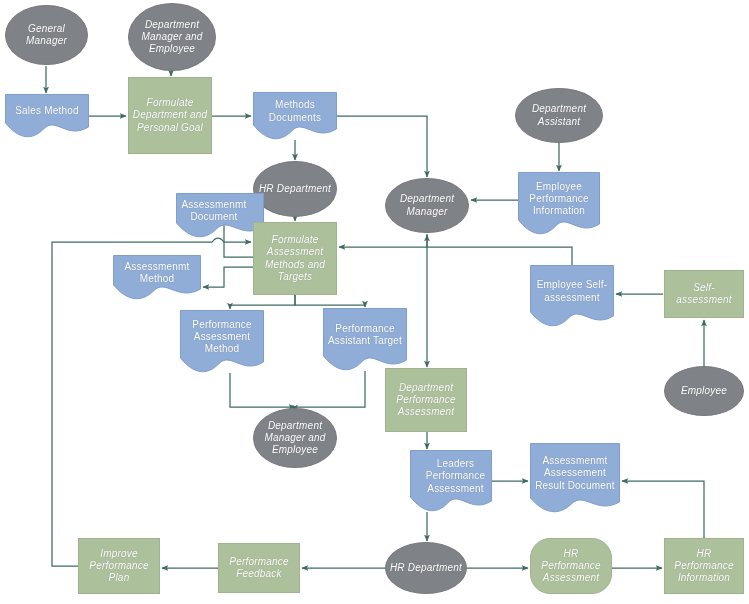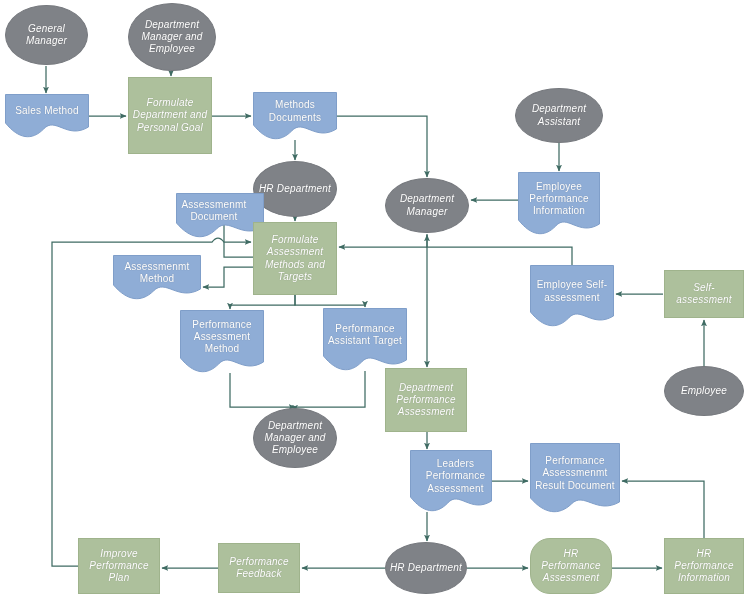--- a/index.html
+++ b/index.html
@@ -205,21 +205,21 @@
         </svg>
         <div class="lbl">
           <span>Leaders Performance Assessment</span>
         </div>
       </div>
       <div class="docwrap" style="left: 530px; top: 443px; width: 90px; height: 70px;">
         <svg width="90" height="70">
           <path d="M0.5,0.5 L89.5,0.5 L89.5,59 C66.6,72 54,48 41.4,61 C28.8,73 14.4,71 0.5,55 Z" fill="#8fadd6" stroke="#7f9ec9" stroke-width="1"></path>
         </svg>
         <div class="lbl">
-          <span>Performance Assessmenmt Result Document</span>
+          <span>Assessmenmt Assessement Result Document</span>
         </div>
       </div>
       <div class="node proc" style="left: 78px; top: 538px; width: 82px; height: 56px;">
         <span>Improve Performance Plan</span>
       </div>
       <div class="node proc" style="left: 218px; top: 543px; width: 82px; height: 50px;">
         <span>Performance Feedback</span>
       </div>
       <div class="node actor" style="left: 385px; top: 542px; width: 82px; height: 52px;">
         <span>HR Department</span>

